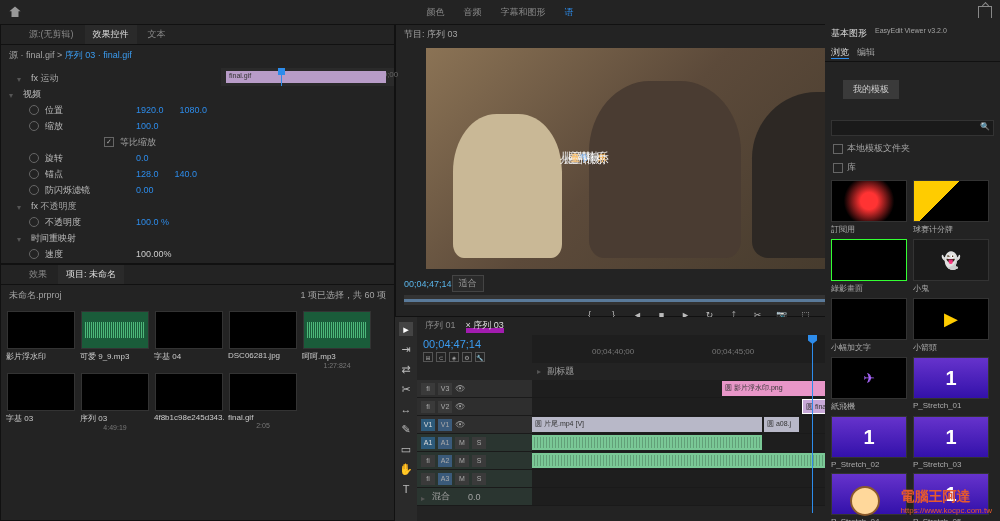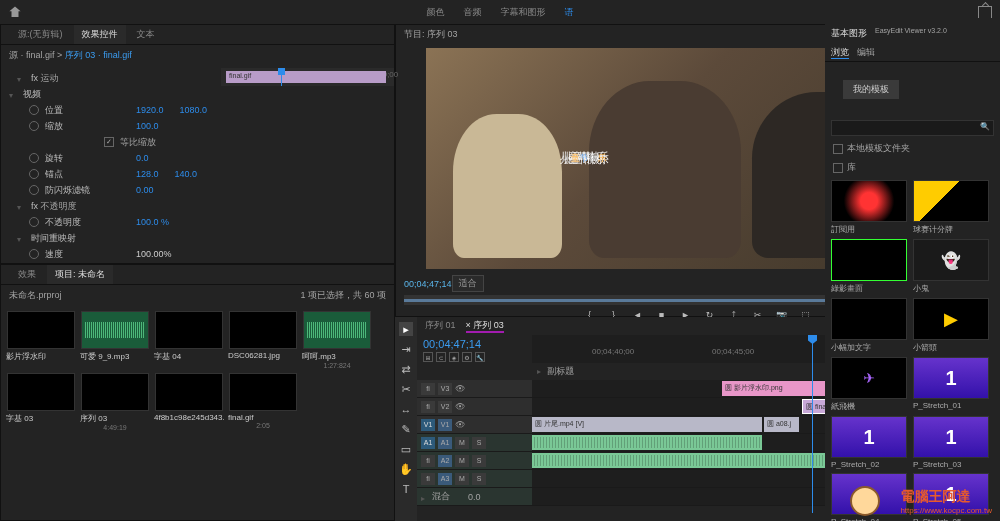--- a/index.html
+++ b/index.html
@@ -8,21 +8,21 @@
 .home-icon{width:14px;height:14px;background:#999;clip-path:polygon(50% 10%,90% 45%,75% 45%,75% 85%,25% 85%,25% 45%,10% 45%)}
 .top-tabs{display:flex;gap:19px}
 .top-tabs span{color:#888;cursor:pointer}
 .top-tabs span.active{color:#2d8ceb}
 .export-icon{width:14px;height:12px;border:1px solid #888;border-bottom:none;position:relative}
 .export-icon::after{content:"";position:absolute;top:-4px;left:4px;width:4px;height:4px;border-top:1px solid #888;border-right:1px solid #888;transform:rotate(-45deg)}
 .main{display:flex;height:497px}
 .left-col{width:395px;display:flex;flex-direction:column}
 .right-col{width:605px;display:flex;flex-direction:column}
 .panel{background:#232323;border:1px solid #111}
-.panel-tabs{display:flex;height:20px;border-bottom:1px solid #111;align-items:center;padding-left:9px;gap:3px}
+.panel-tabs{display:flex;height:20px;border-bottom:1px solid #111;align-items:center;padding-left:20px;gap:3px}
 .panel-tabs span{padding:3px 8px;color:#888;cursor:pointer}
 .panel-tabs span.active{color:#ddd;background:#2a2a2a}
 .effect-panel{height:240px}
 .breadcrumb{padding:4px 8px;font-size:9px}
 .breadcrumb .cur{color:#3b9cf0}
 .timeline-mini{height:18px;background:#2a2a2a;position:relative;margin:2px 0}
 .playhead{position:absolute;top:0;width:1px;height:100%;background:#2d8ceb;left:60px}
 .playhead::before{content:"";position:absolute;top:0;left:-3px;width:7px;height:7px;background:#2d8ceb}
 .tick-label{position:absolute;top:2px;font-size:8px;color:#666}
 .clip-bar{position:absolute;top:3px;height:12px;background:#b89cc8;font-size:7px;padding:1px 3px;color:#333}
@@ -65,21 +65,21 @@
 .trans-ruler::after{content:"";position:absolute;left:0;right:0;top:4px;height:3px;background:#5a7a9a}
 .trans-btns{display:flex;justify-content:center;gap:10px;margin-top:3px}
 .trans-btn{width:14px;height:14px;color:#bbb;cursor:pointer;display:flex;align-items:center;justify-content:center;font-size:9px}
 .lower{display:flex;height:204px}
 .tools{width:22px;background:#2a2a2a;display:flex;flex-direction:column;align-items:center;padding-top:5px;gap:6px}
 .tool{width:14px;height:14px;color:#bbb;cursor:pointer;font-size:11px;display:flex;align-items:center;justify-content:center}
 .tool.active{color:#fff;background:#444}
 .timeline-panel{flex:1;background:#232323;display:flex;flex-direction:column}
 .tl-header{height:18px;display:flex;padding:2px 8px;gap:10px}
 .tl-header span{color:#888}
-.tl-header span.active{color:#ddd;border-bottom:2px solid #a21caf}
+.tl-header span.active{color:#ddd;border-bottom:5px solid #a21caf}
 .tl-tc-row{display:flex;height:28px}
 .tl-tc-left{width:115px;padding:3px 6px}
 .tl-tc-main{color:#3b9cf0;font-size:11px}
 .tl-icons{display:flex;gap:3px;margin-top:2px}
 .tl-icon{width:10px;height:10px;border:1px solid #555;font-size:6px;display:flex;align-items:center;justify-content:center}
 .tl-ruler{flex:1;position:relative;background:#1e1e1e}
 .tl-ruler .tick{position:absolute;top:12px;font-size:8px;color:#777}
 .tl-playhead{position:absolute;top:0;bottom:-150px;width:1px;background:#2d8ceb;left:280px;z-index:5}
 .tl-playhead::before{content:"";position:absolute;top:0;left:-4px;width:9px;height:9px;background:#2d8ceb;clip-path:polygon(0 0,100% 0,100% 60%,50% 100%,0 60%)}
 .tracks{flex:1;overflow:hidden}

